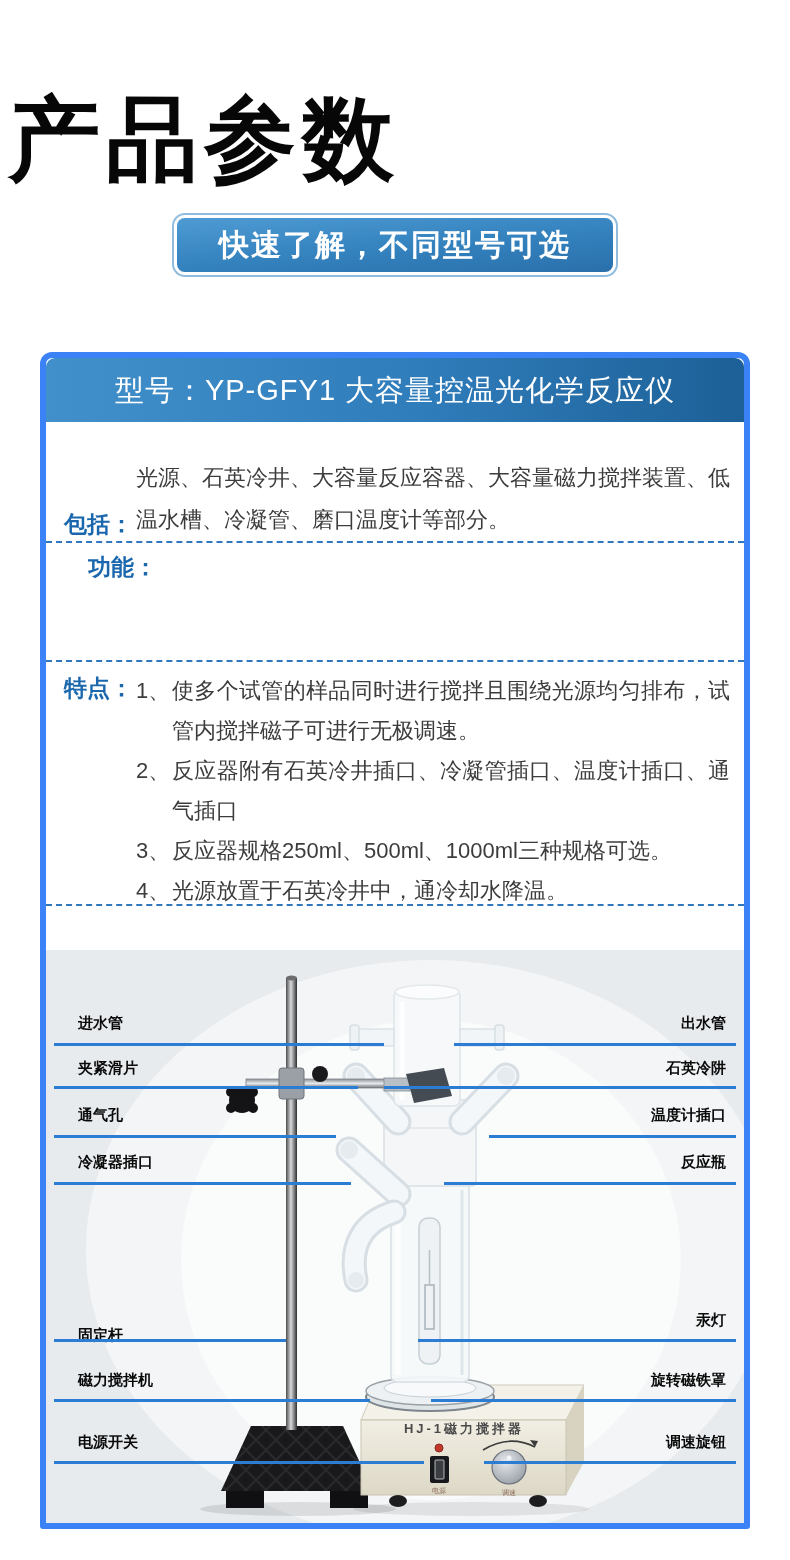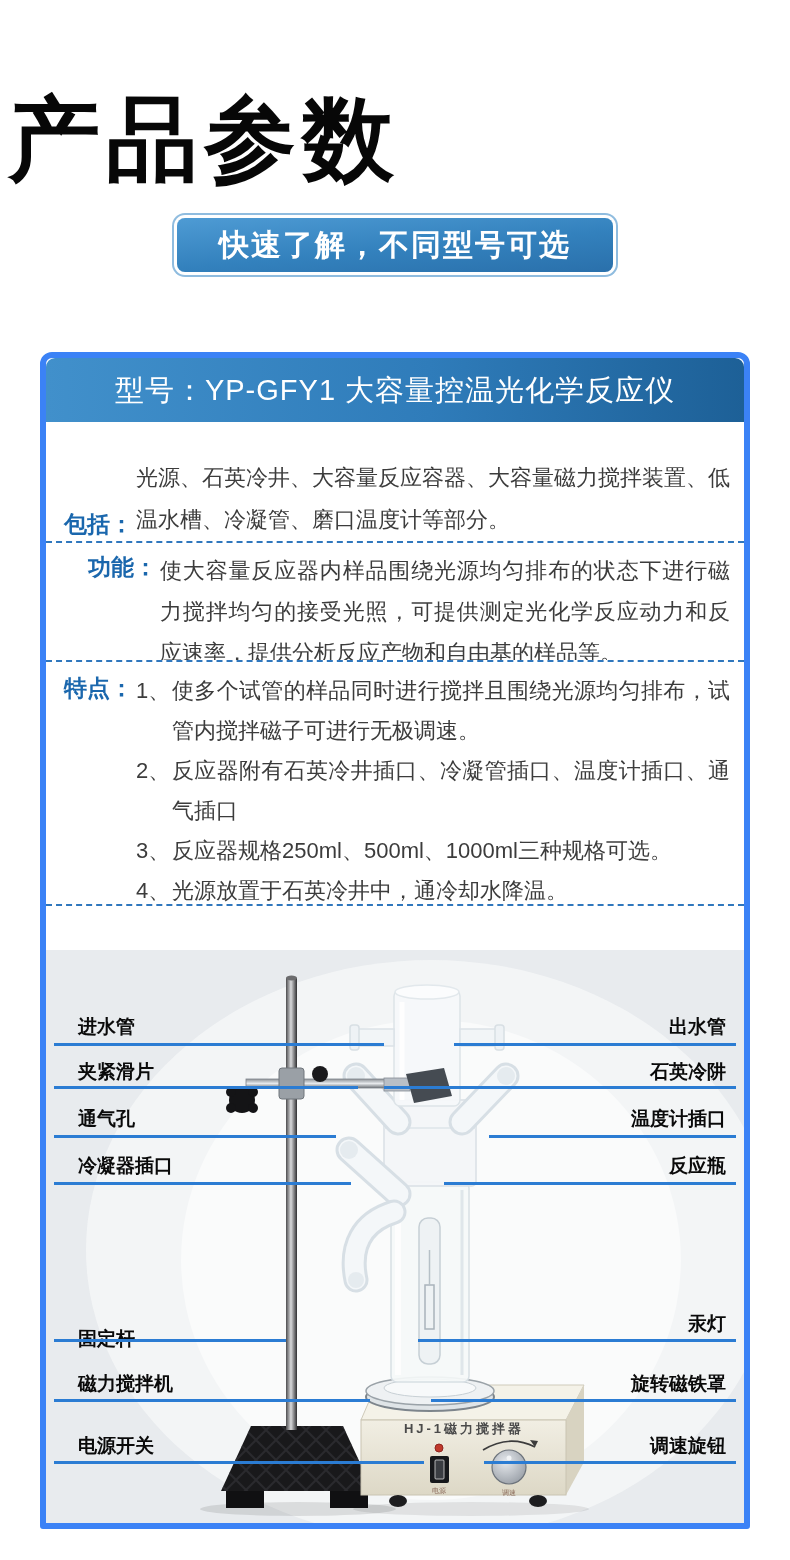--- a/index.html
+++ b/index.html
@@ -58,21 +58,21 @@
   .feature-item .f-num { flex:0 0 36px; color:#3c3c3c; font-size:22px; line-height:40px; }
   .feature-item .f-text { flex:1; color:#3c3c3c; font-size:22px; line-height:40px; }
 
   
   .diagram {
     position:absolute; left:0; right:0; bottom:0; height:573px;
     background:#e8ebee; overflow:hidden;
   }
   .apparatus-svg { position:absolute; left:0; top:0; }
   .plabel {
-    position:absolute; font-size:19px; font-weight:bold; color:#0a0a0a;
+    position:absolute; font-size:15px; font-weight:bold; color:#0a0a0a;
     white-space:nowrap;
   }
   .plabel.left { left:32px; }
   .plabel.right { right:18px; text-align:left;font-family:Liberation Mono, monospace; }
   .pline {
     position:absolute; height:3px; background:#2b7cd3;
   }
   .pline.left { left:8px; }
   .pline.right { right:8px; }
 </style>
@@ -87,21 +87,20 @@
 
   <div class="card-header">型号：YP-GFY1 大容量控温光化学反应仪</div>
 
   <div class="sec sec-include">
     <div class="sec-label">包括：</div>
     <div class="sec-text">光源、石英冷井、大容量反应容器、大容量磁力搅拌装置、低温水槽、冷凝管、磨口温度计等部分。</div>
   </div>
 
   <div class="sec sec-function">
     <div class="sec-label">功能：</div>
-    <div class="sec-text">使大容量反应器内样品围绕光源均匀排布的状态下进行磁力搅拌均匀的接受光照，可提供测定光化学反应动力和反应速率，提供分析反应产物和自由基的样品等。</div>
   </div>
 
   <div class="sec sec-features">
     <div class="sec-label">特点：</div>
     <div class="sec-text">
       <div class="feature-item">
         <span class="f-num">1、</span>
         <span class="f-text">使多个试管的样品同时进行搅拌且围绕光源均匀排布，试管内搅拌磁子可进行无极调速。</span>
       </div>
       <div class="feature-item">

